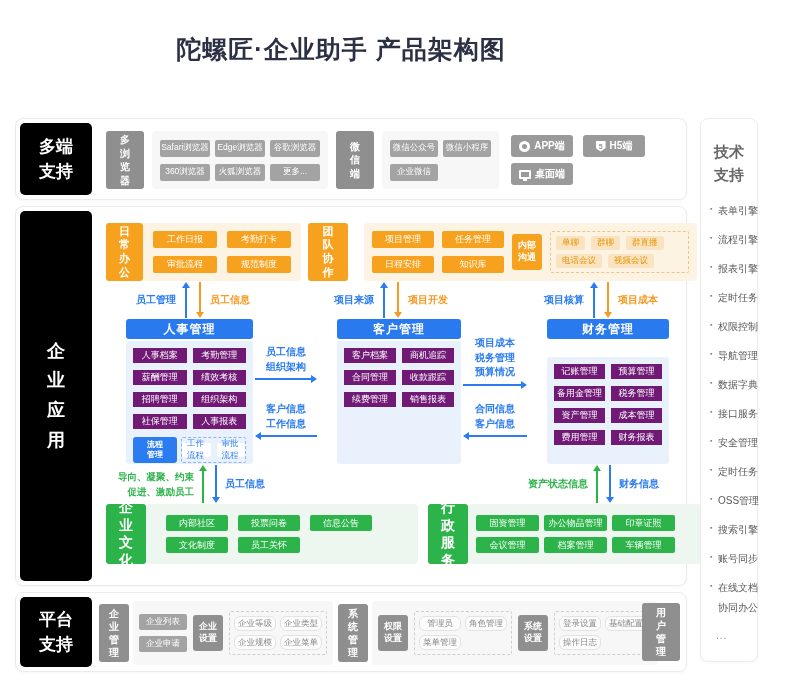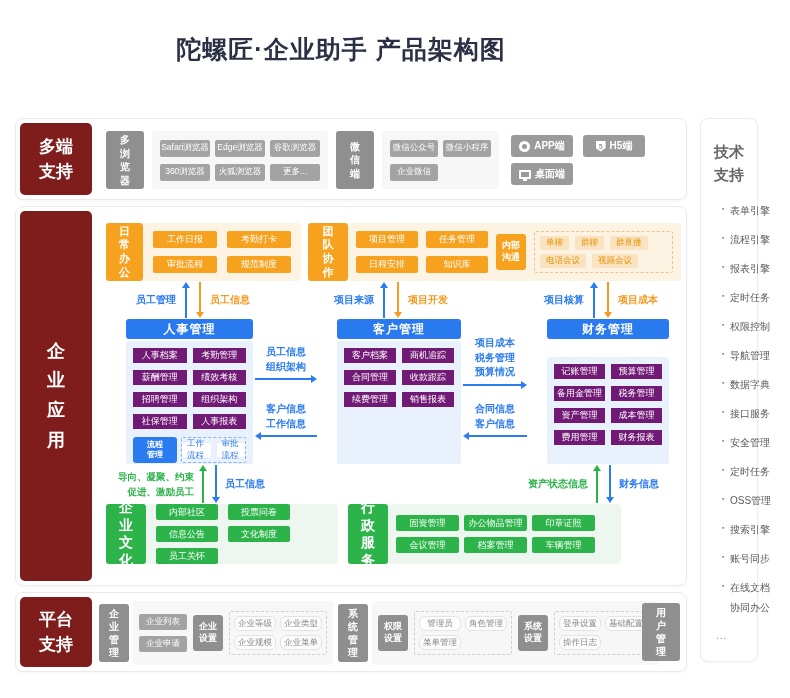--- a/index.html
+++ b/index.html
@@ -12,21 +12,21 @@
     position:absolute; top:33px; left:0; width:682px; text-align:center;
     font-size:25px; font-weight:bold; color:#2c3044; letter-spacing:1px;
   }
   
   .band { position:absolute; background:#fff; border:1px solid #ebebeb; border-radius:8px; box-shadow:0 1px 3px rgba(0,0,0,.04); }
   #band-multi    { left:15px; top:118px; width:672px; height:82px; }
   #band-apps     { left:15px; top:206px; width:672px; height:380px; }
   #band-platform { left:15px; top:592px; width:672px; height:80px; }
   .band-label {
     position:absolute; left:4px; top:4px; bottom:4px; width:72px;
-    background:#7f1d1d; border-radius:5px; color:#fff; font-weight:bold;
+    background:#000000; border-radius:5px; color:#fff; font-weight:bold;
     display:flex; align-items:center; justify-content:center;
   }
   .w2 { display:inline-block; width:2.1em; word-break:break-all; text-align:center; line-height:1.5; }
   .w1 { display:inline-block; width:1.15em; word-break:break-all; text-align:center; line-height:1.65; }
   .band-label .w2 { font-size:17px; }
   .band-label .w1 { font-size:18px; }
   
   .vblock { background:#8f8f8f; color:#fff; border-radius:3px; display:flex; align-items:center; justify-content:center; font-weight:bold; flex:none; }
   .vblock.orange { background:#f7a21f; }
   .vblock.green  { background:#2cb34a; }
@@ -71,21 +71,21 @@
   .i-h5 { width:10px; height:11px; background:#fff; clip-path:polygon(0 0,100% 0,100% 68%,50% 100%,0 68%); display:flex; align-items:center; justify-content:center; flex:none; }
   .i-h5::after { content:"5"; font-size:7px; font-weight:bold; color:#9a9a9a; }
   .i-desk { width:12px; height:9px; border:2px solid #fff; border-radius:1px; position:relative; flex:none; }
   .i-desk::after { content:""; position:absolute; left:2px; bottom:-4px; width:4px; height:2px; background:#fff; }
   
   .row1 { position:absolute; left:90px; top:16px; height:58px; display:flex; }
   .row1 .vblock .w1 { font-size:11px; line-height:1.25; }
   #daily-block { width:37px; }
   #daily-box { width:158px; margin-right:7px; padding:8px 10px; display:grid; grid-template-columns:repeat(2,64px); gap:8px 10px; align-content:center; }
   #team-block { width:40px; }
-  #team-box { width:333px; padding:6px 8px; display:flex; align-items:center; gap:8px; }
+  #team-box { width:333px; padding:6px 8px; display:flex; align-items:center; gap:8px;margin-left:16px; }
   #team-grid { display:grid; grid-template-columns:repeat(2,62px); gap:8px; }
   #comm-block { width:30px; height:36px; font-size:9px; }
   #comm-block .w2 { font-size:9px; line-height:1.3; width:2.2em; }
   #comm-dash { border:1px dashed #f0c488; border-radius:2px; padding:4px 5px; width:142px; display:flex; flex-wrap:wrap; gap:4px 6px; align-content:center; }
   
   .vpair { position:absolute; top:74px; height:38px; display:flex; align-items:center; gap:6px; }
   .vpair .arr { height:36px; }
   .albl { font-size:10px; font-weight:bold; white-space:nowrap; }
   #vpair1 { left:120px; } #vpair2 { left:318px; } #vpair3 { left:528px; }
   .vpair-b { position:absolute; top:257px; height:40px; display:flex; align-items:center; gap:5px; }
@@ -106,41 +106,41 @@
   
   .hgroup { position:absolute; display:flex; flex-direction:column; align-items:center; gap:3px; font-size:10px; font-weight:bold; color:#2b7cf0; line-height:1.15; }
   #hg1 { left:239px; width:62px; top:139px; }
   #hg2 { left:239px; width:62px; top:196px; }
   #hg3 { left:447px; width:64px; top:130px; }
   #hg4 { left:447px; width:64px; top:196px; }
   
   .row3 { position:absolute; left:90px; top:297px; height:60px; display:flex; }
   .row3 .vblock { width:40px; }
   .row3 .vblock .w1 { font-size:14px; line-height:1.25; }
-  #culture-box { width:192px; padding:7px 10px; display:flex; flex-wrap:wrap; gap:6px 10px; align-content:center; }
+  #culture-box { width:272px; padding:7px 20px; display:flex; flex-wrap:wrap; gap:6px 10px; align-content:center; }
   #admin-block { margin-left:10px; }
   #admin-box { width:233px; padding:7px 8px; display:flex; flex-wrap:wrap; gap:6px 5px; align-content:center; }
   #admin-box .g-btn { width:63px; }
   
   .p-group { position:absolute; top:6px; height:68px; display:flex; align-items:center; gap:4px; }
   #pg1 { left:83px; } #pg2 { left:322px; }
   .p-group .vblock { width:30px; height:58px; }
   .p-group .vblock .w1 { font-size:10px; line-height:1.3; }
   .p-box { background:#f7f7f7; border-radius:4px; height:64px; display:flex; align-items:center; gap:6px; padding:0 6px; }
   .p-col { display:flex; flex-direction:column; gap:6px; }
   .p-col .gr-btn { width:48px; height:16px; }
   .sub-block { width:30px; height:36px; background:#8f8f8f; color:#fff; font-weight:bold; border-radius:3px; display:flex; align-items:center; justify-content:center; flex:none; }
   .sub-block .w2 { width:2.2em; font-size:9px; line-height:1.3; }
   .p-dash { border:1px dashed #cfcfcf; border-radius:2px; padding:4px; display:grid; grid-template-columns:repeat(2,42px); gap:4px; }
   #user-block { position:absolute; right:6px; top:10px; width:38px; height:58px; }
   #user-block .w1 { font-size:10px; line-height:1.3; }
   
   #sidebar { position:absolute; left:700px; top:118px; width:58px; height:544px; background:#fff; border:1px solid #ececec; border-radius:8px; box-shadow:0 1px 3px rgba(0,0,0,.04); }
   .ts-title { margin-top:22px; text-align:center; font-size:15px; font-weight:bold; color:#676767; }
-  .ts-list { list-style:none; margin:18px 12px 0; padding:0 0 0 9px; }
+  .ts-list { list-style:none; margin:18px 0 0; padding:0 0 0 9px; }
   .ts-list li { position:relative; font-size:10px; color:#595959; margin-bottom:15px; padding-left:8px; white-space:nowrap; }
   .ts-list li.bullet::before { content:"▪"; position:absolute; left:0; top:1px; font-size:7px; color:#8a8a8a; }
   .ts-list li.cont { margin-top:-9px; }
   .ts-more { padding-left:15px; font-size:10px; color:#8a8a8a; letter-spacing:1px; }
 </style>
 </head>
 <body>
 
 <div class="page-title">陀螺匠·企业助手 产品架构图</div>
 

